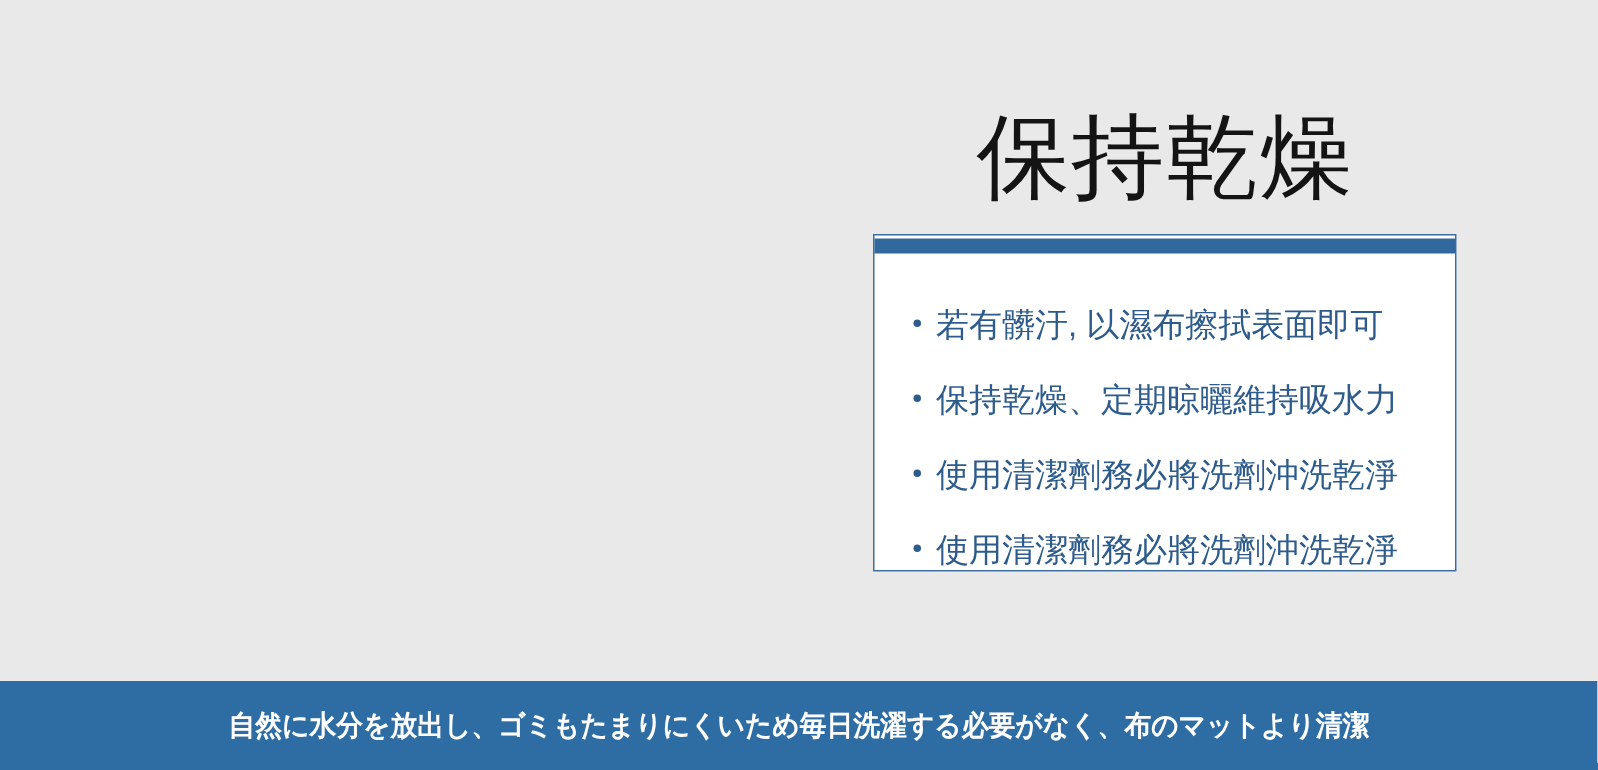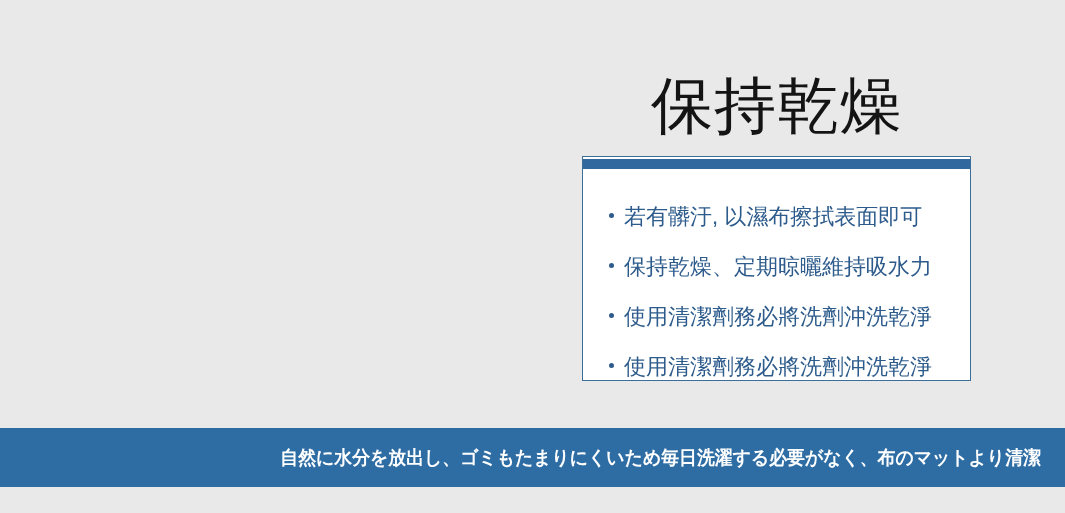--- a/index.html
+++ b/index.html
@@ -111,27 +111,27 @@
     flex: 0 0 auto;
   }
   .care-text {
     display: inline-block;
   }
 
   
   #bottom-banner {
     position: absolute;
     left: 0;
-    top: 428px;
+    top: 454px;
     width: 1065px;
     height: 59px;
     background: #2e6da4;
     display: flex;
     align-items: center;
-    justify-content: flex-end;
+    justify-content: center;
   }
   #bottom-banner-text {
     font-family: "Liberation Serif", "DejaVu Serif", serif;
     font-weight: bold;
     font-size: 19px;
     color: #ffffff;
     letter-spacing: 0px;
     white-space: nowrap;
     transform: scaleX(0.94);
   }

